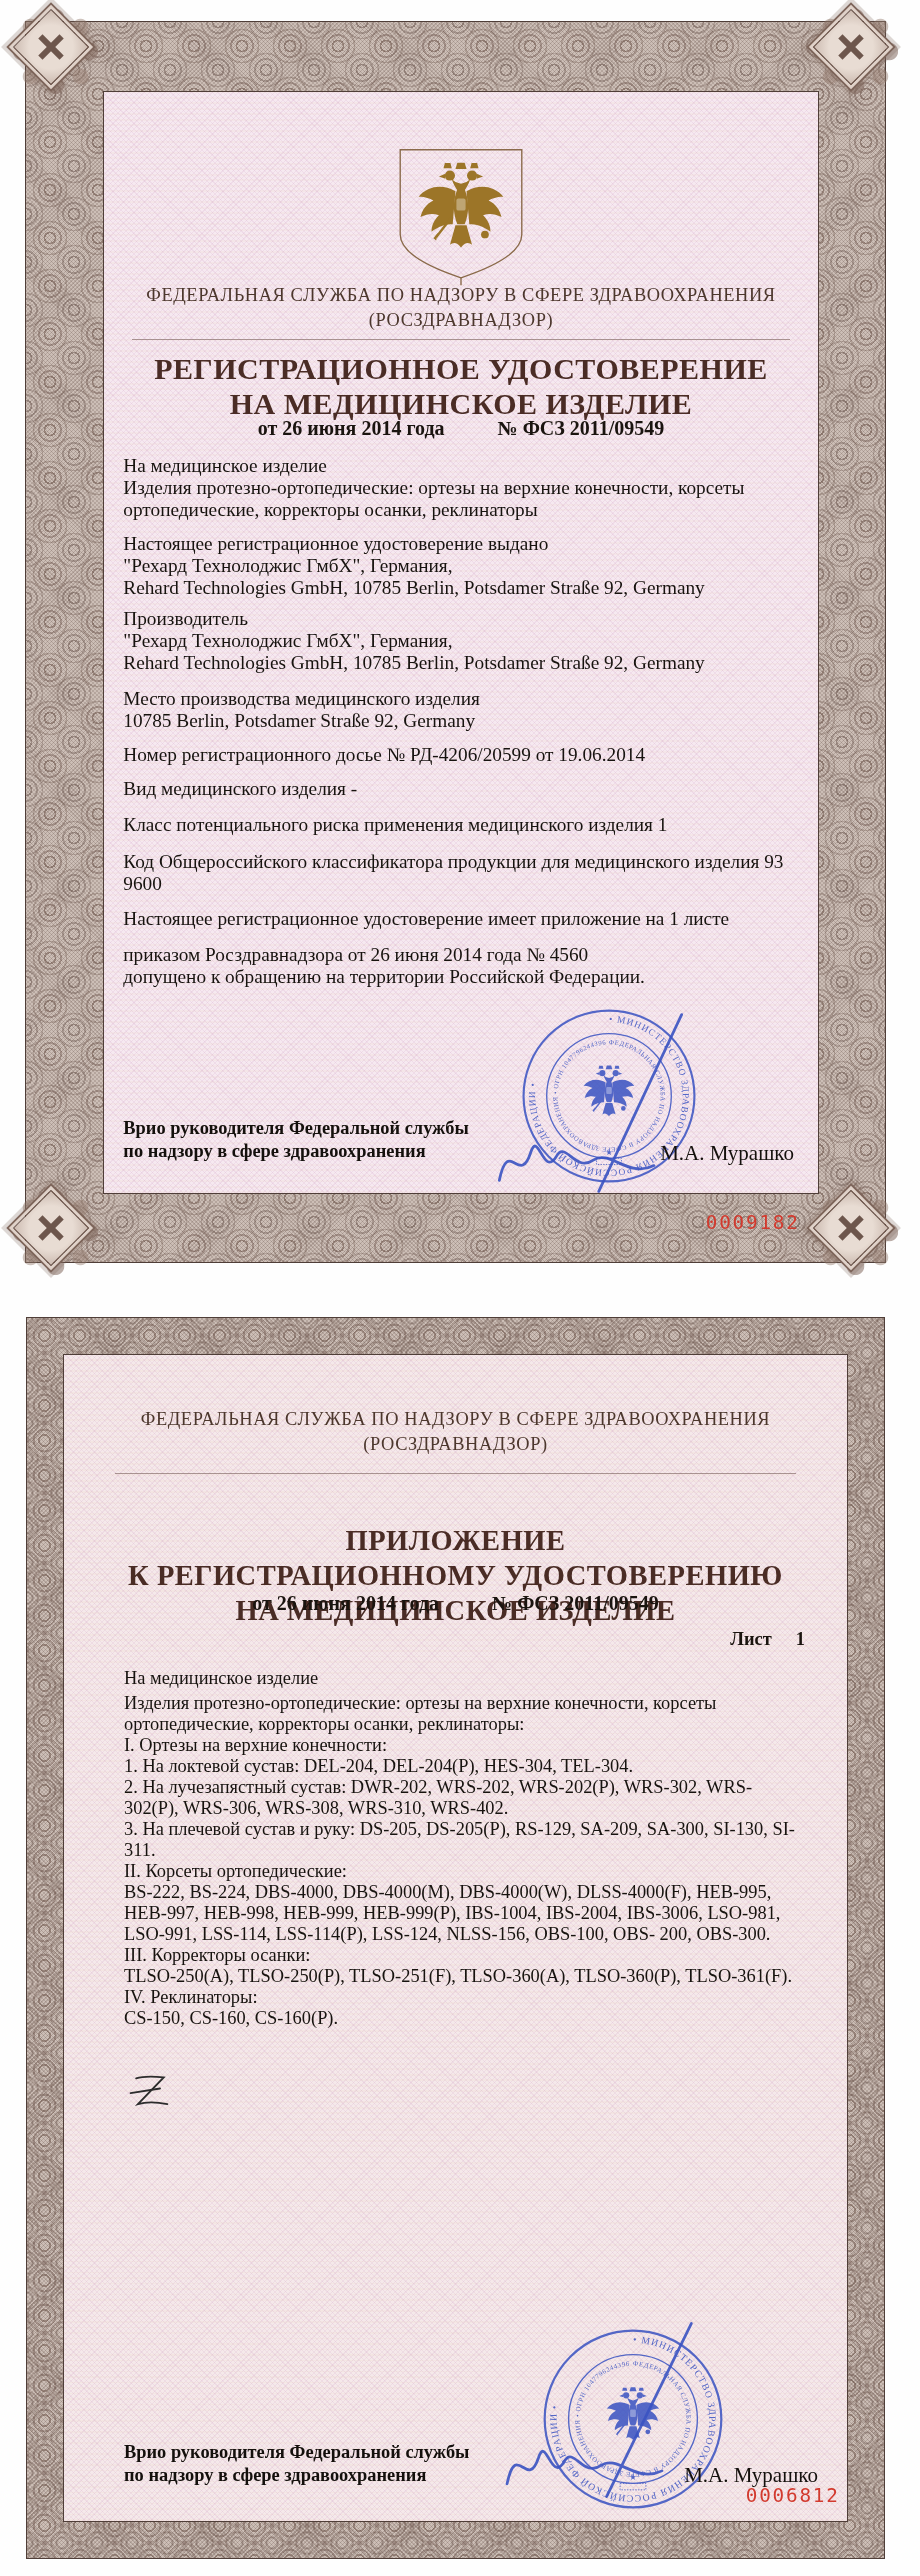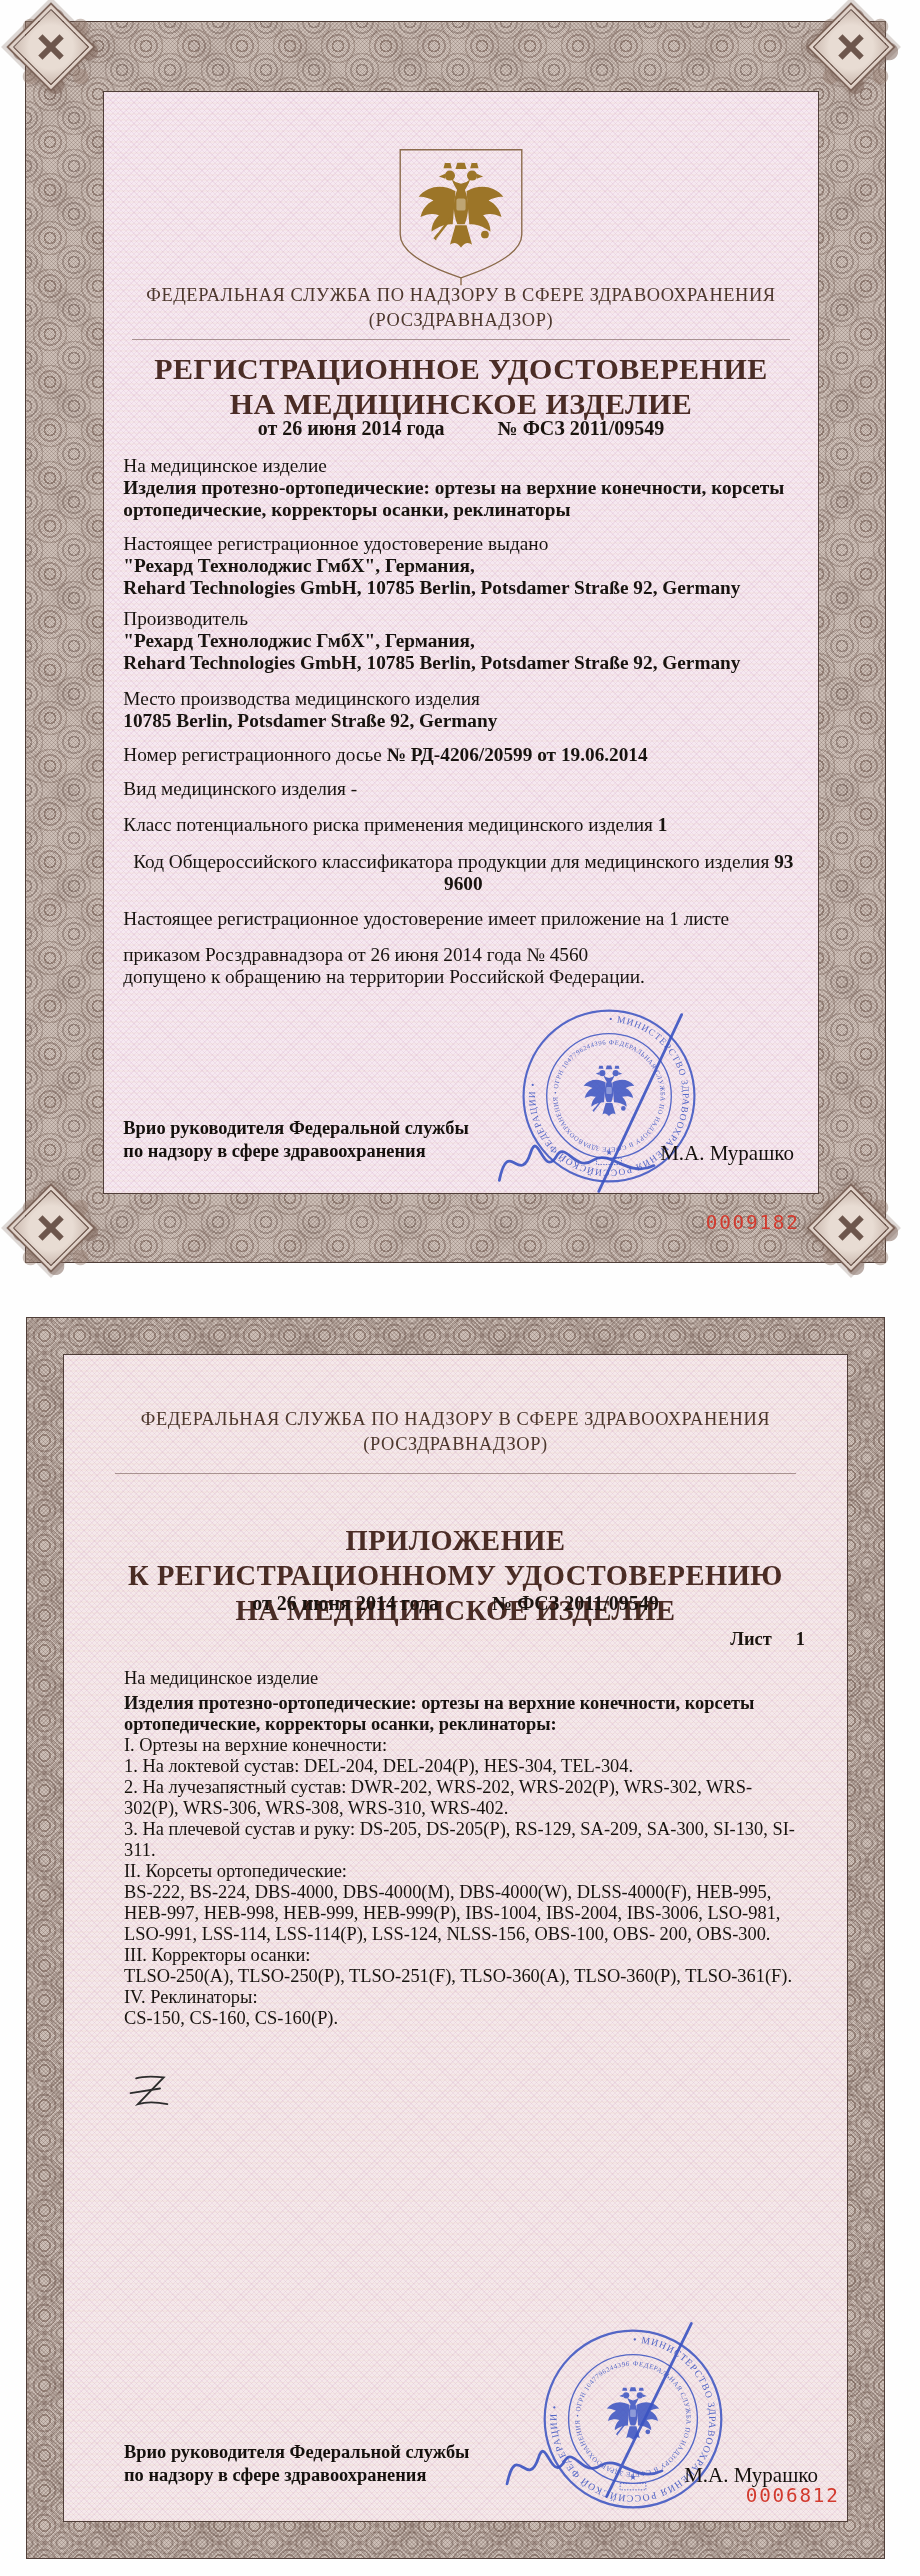--- a/index.html
+++ b/index.html
@@ -71,24 +71,24 @@
   .title{left:0;right:0;text-align:center;color:#4a2c25;font-weight:bold;}
   .doc1 .title{font-size:30px;line-height:35px;letter-spacing:0.5px;top:259px;}
   .doc2 .title{font-size:28.5px;line-height:35px;letter-spacing:0.5px;top:129px;margin-top:39px;}
   .daterow{left:0;right:0;display:flex;justify-content:center;gap:53px;font-weight:bold;font-size:20px;color:#1a140f;}
   .sheetrow{font-weight:bold;font-size:18.4px;color:#1a140f;}
   .sheetrow .num{margin-left:24px;}
   .body1{left:19.3px;right:14.7px;top:363px;font-size:19.3px;line-height:22px;}
   .body1 p{margin:0;}
   .body2{left:60px;right:48px;top:313px;font-size:18.4px;line-height:21px;}
   .body2 p{margin:0;}
-  .b{font-weight:bold;}
+  .b{font-weight:normal;}
   .mb13{margin-bottom:12px!important;} .mb10{margin-bottom:9.2px!important;}
   .mb15{margin-bottom:14px!important;} .mb16{margin-bottom:14.7px!important;}
-  .mb14{margin-bottom:13px!important;text-align:center;} .mb4{margin-bottom:3.7px!important;}
+  .mb14{margin-bottom:13px!important;} .mb4{margin-bottom:3.7px!important;}
   .signer{font-weight:bold;font-size:18.4px;line-height:23px;color:#14100c;}
   .signername{font-weight:normal;font-size:21px;color:#14100c;white-space:nowrap;}
   .serial{font-family:"DejaVu Sans Mono",monospace;font-size:19.3px;letter-spacing:1.8px;color:#d23a2e;white-space:nowrap;margin-top:48px;}
   .stampbox{pointer-events:none;}
   .sig{pointer-events:none;}
 </style>
 </head>
 <body>
 
 <svg width="0" height="0" style="position:absolute" aria-hidden="true">

